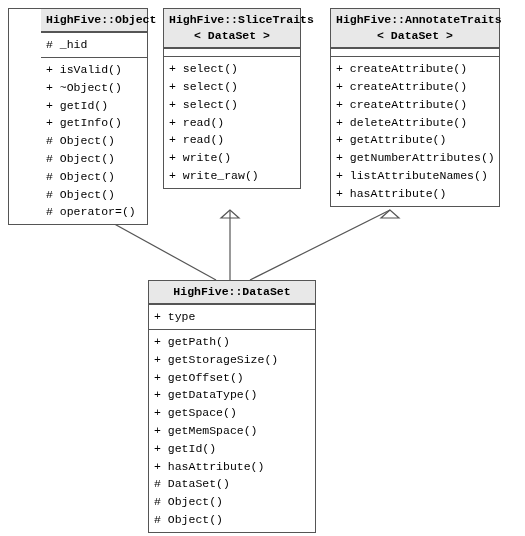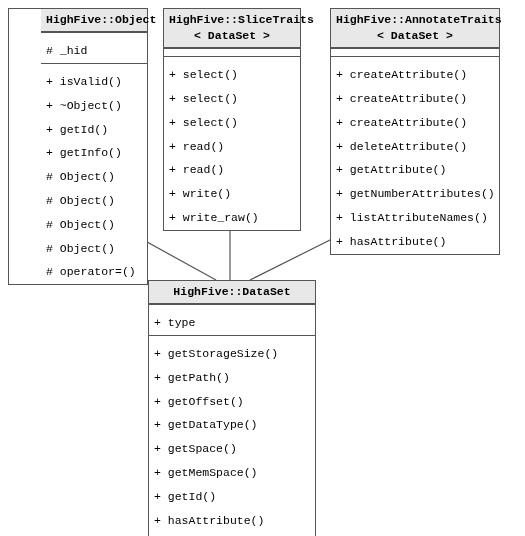--- a/index.html
+++ b/index.html
@@ -43,21 +43,20 @@
 
     .uml-box-section:first-of-type {
       border-top: none;
     }
 
     .uml-line {
       display: block;
       font-size: 11.5px;
       line-height: 1.55;
       white-space: nowrap;
-      margin-top: 6px;
     }
 
     svg.arrows {
       position: absolute;
       top: 0;
       left: 0;
       width: 525px;
       height: 536px;
       pointer-events: none;
     }
@@ -137,22 +136,22 @@
   </div>
 
   <div class="uml-box" style="left: 148px; top: 280px; width: 168px;">
     <div class="uml-box-header">
       <span>HighFive::DataSet</span>
     </div>
     <div class="uml-box-section">
       <span class="uml-line">+ type</span>
     </div>
     <div class="uml-box-section">
+      <span class="uml-line">+ getPath()</span>
       <span class="uml-line">+ getStorageSize()</span>
-      <span class="uml-line">+ getPath()</span>
       <span class="uml-line">+ getOffset()</span>
       <span class="uml-line">+ getDataType()</span>
       <span class="uml-line">+ getSpace()</span>
       <span class="uml-line">+ getMemSpace()</span>
       <span class="uml-line">+ getId()</span>
       <span class="uml-line">+ hasAttribute()</span>
       <span class="uml-line"># DataSet()</span>
       <span class="uml-line"># Object()</span>
       <span class="uml-line"># Object()</span>
 

